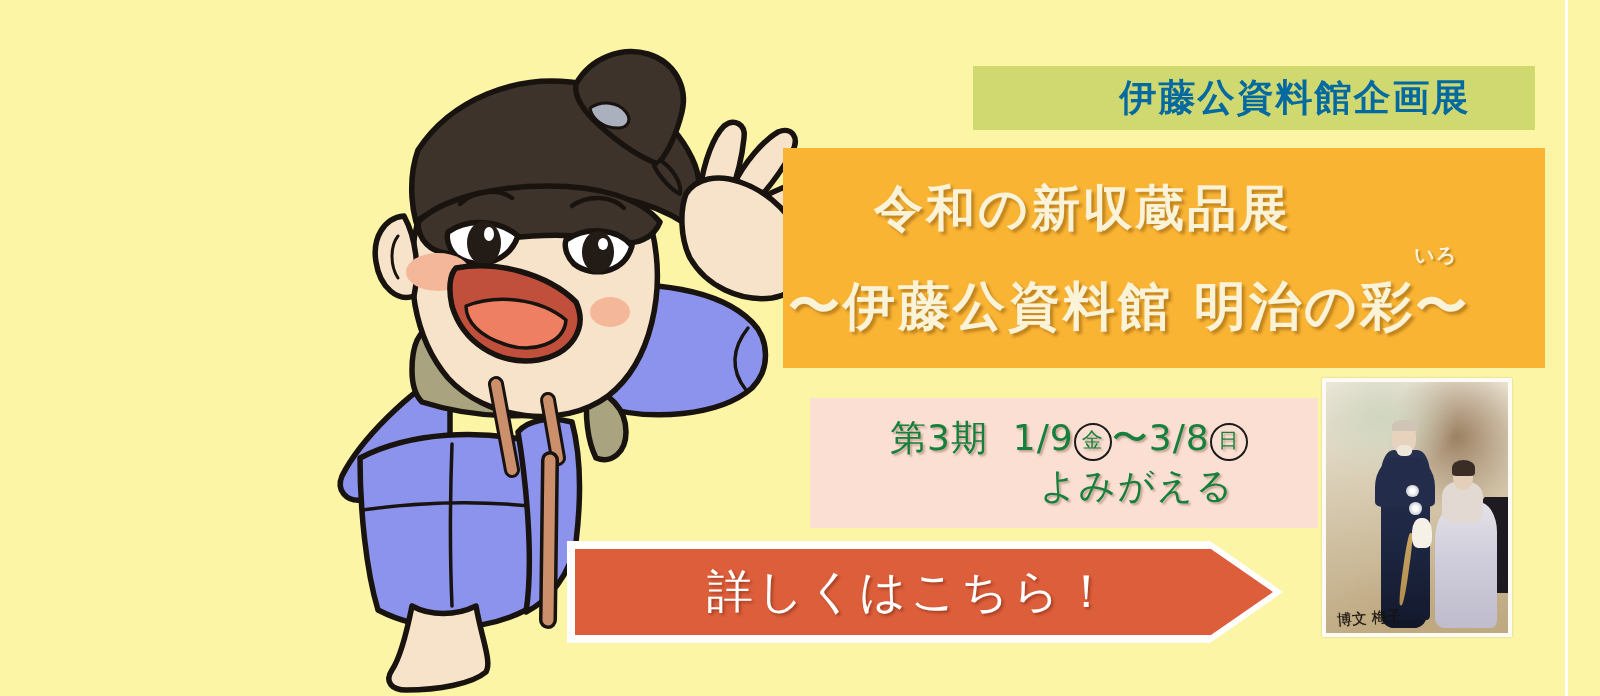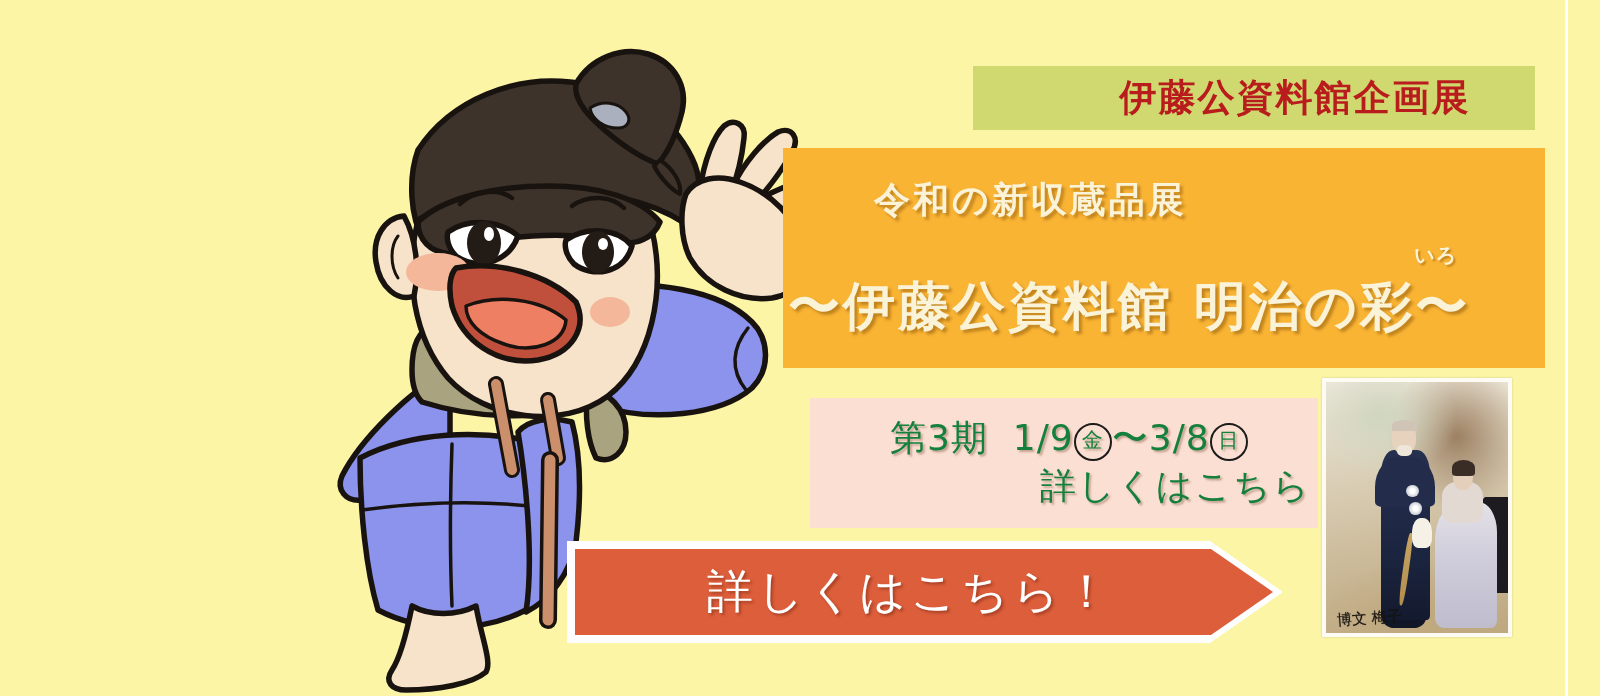--- a/index.html
+++ b/index.html
@@ -46,21 +46,21 @@
     box-sizing: border-box;
     display: flex;
     align-items: center;
     justify-content: center;
   }
   .green-band-text {
     font-family: Liberation Serif, serif;
     font-weight: bold;
     font-size: 37px;
     letter-spacing: 2px;
-    color: #b91c1c;
+    color: #0369a1;
     white-space: nowrap;
     margin-left: 82px;
   }
 
   
   .orange-box {
     position: absolute;
     left: 783px; top: 148px;
     width: 762px; height: 220px;
     background: #fab434;
@@ -68,21 +68,21 @@
   .title-main, .title-sub {
     position: absolute;
     font-family: "DejaVu Serif", "Liberation Serif", serif;
     font-weight: bold;
     color: #fbf3d8;
     white-space: nowrap;
     text-shadow: 3px 3px 3px rgba(120,70,0,0.45);
   }
   .title-main {
     left: 874px; top: 176px;
-    font-size: 36px;
+    font-size: 49px;
     letter-spacing: 3px;
   }
   .title-sub {
     left: 788px; top: 272px;
     font-size: 52px;
     letter-spacing: 3px;
   }
   .ruby-wrap {
     position: relative;
     display: inline-block;
@@ -442,21 +442,21 @@
   <div class="title-sub">
     <span>〜伊藤公資料館 明治の</span><span class="ruby-wrap"><span class="ruby-text">いろ</span><span>彩</span></span><span>〜</span>
   </div>
 
   <div class="pink-box"></div>
 
   <div class="pink-line pink-line-1">
     <span>第3期</span>&nbsp;&nbsp;<span>1/9</span><span class="enc">金</span><span>〜</span><span>3/8</span><span class="enc-sq">日</span>
   </div>
 
-  <div class="pink-line pink-line-2">詳しくはこちら</div>
+  <div class="pink-line pink-line-2">よみがえる</div>
 
   <div class="cta-wrap">
     <div class="cta-white"></div>
     <div class="cta-fill">
       <span class="cta-text">詳しくはこちら！</span>
     </div>
   </div>
 
   <div class="photo-frame">
     <div class="photo-inner">

